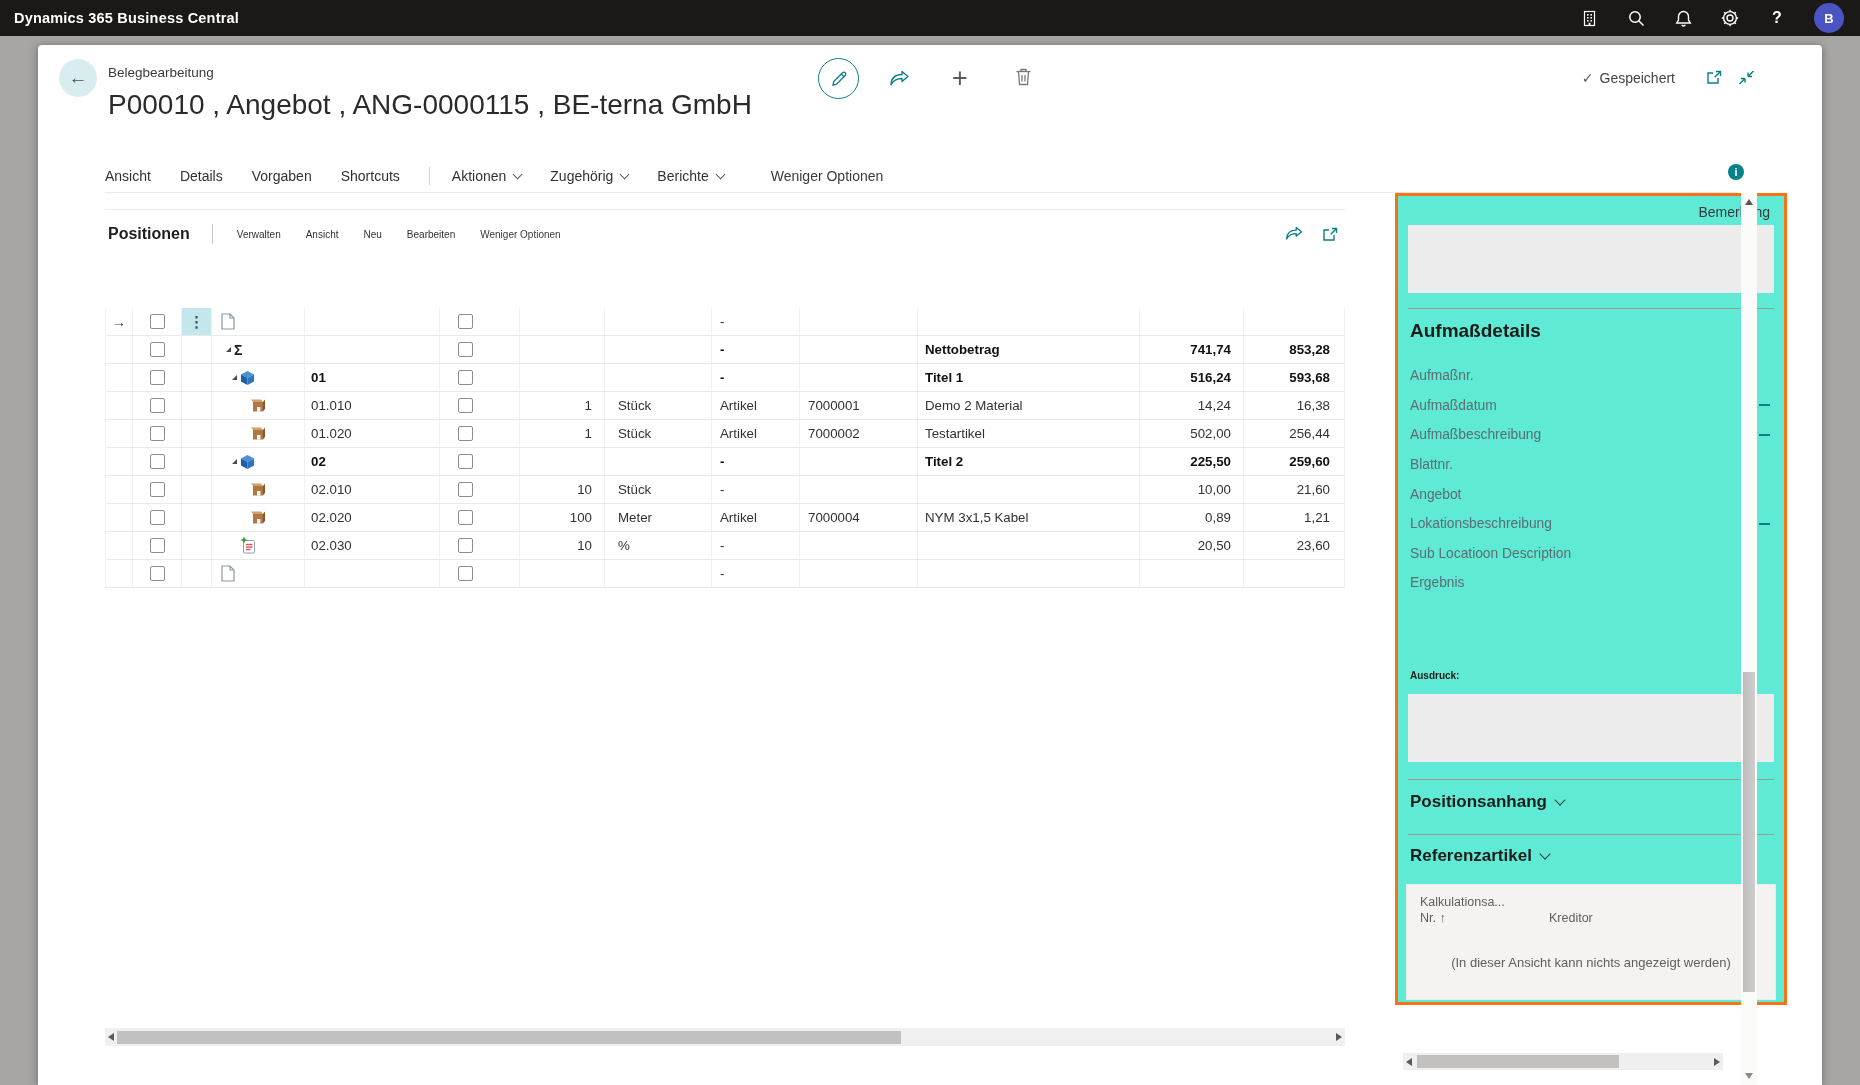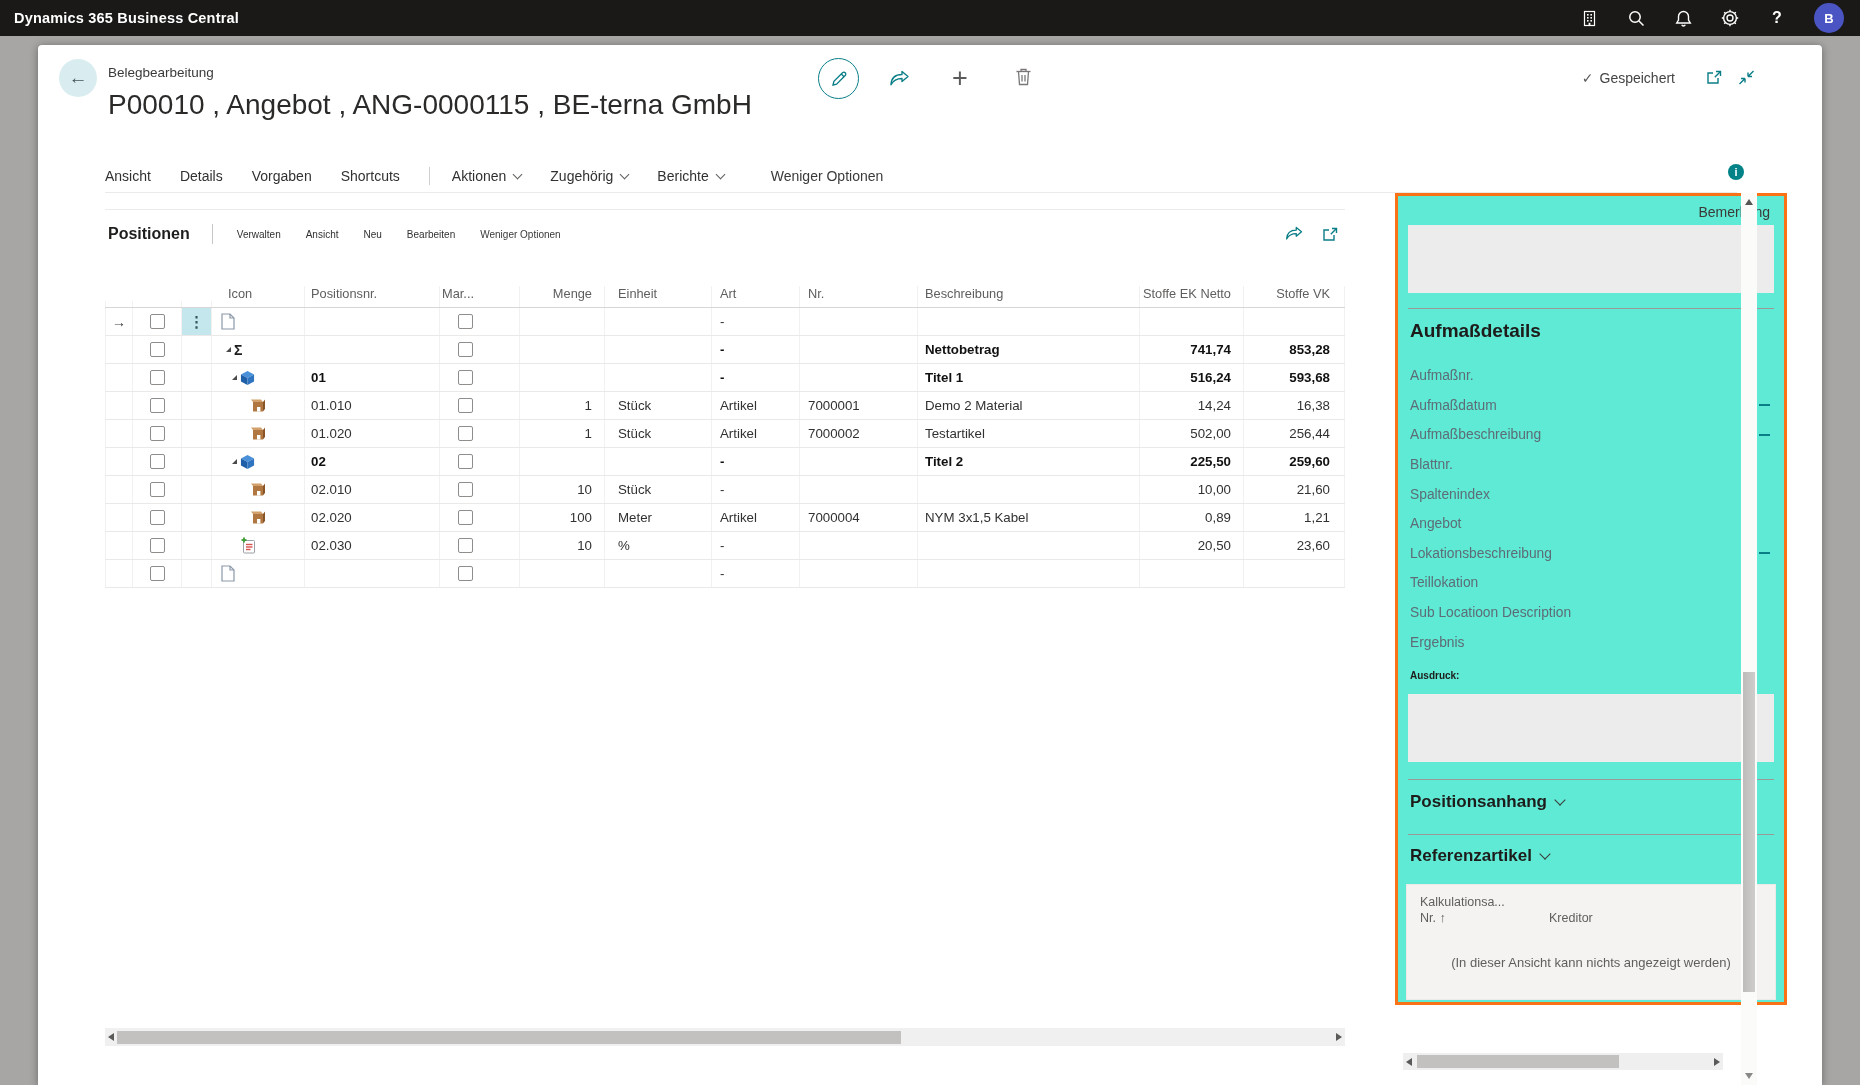--- a/index.html
+++ b/index.html
@@ -262,35 +262,20 @@
         <span>
           <svg width="18" height="17" viewBox="0 0 18 17" fill="none" stroke="#0a7e87" stroke-width="1.4">
               <path d="M8 4 H3 v10 h10 V9"></path>
               <path d="M11 2.5 h4.5 V7"></path>
               <line x1="15.2" y1="2.8" x2="9.8" y2="8.2"></line>
             </svg>
         </span>
       </span>
     </div>
 
-    <div class="thead">
-      <div class="c c-arrow"></div>
-      <div class="c c-cb"></div>
-      <div class="c c-dots"></div>
-      <div class="c c-icon" style="padding-left:16px;">Icon</div>
-      <div class="c c-pos">Positionsnr.</div>
-      <div class="c c-mar" style="padding-left:2px;">Mar...</div>
-      <div class="c c-menge">Menge</div>
-      <div class="c c-einheit">Einheit</div>
-      <div class="c c-art">Art</div>
-      <div class="c c-nr">Nr.</div>
-      <div class="c c-beschr">Beschreibung</div>
-      <div class="c c-ek">Stoffe EK Netto</div>
-      <div class="c c-vk">Stoffe VK</div>
-    </div>
 
     <div class="tbody">
         <div class="trow">
           <div class="c c-arrow">→</div>
           <div class="c c-cb">
             <span class="cb"></span>
           </div>
           <div class="c c-dots dots-active">⋮</div>
           <div class="c c-icon" style="padding-left:9px;">
             <span style="display:flex;align-items:center;">
@@ -585,31 +570,25 @@
             <span class="fdash"></span>
           </div>
           <div class="ffield">
             <span class="flabel">Aufmaßbeschreibung</span>
             <span class="fdash"></span>
           </div>
           <div class="ffield">
             <span class="flabel">Blattnr.</span>
           </div>
           <div class="ffield">
-            <span class="flabel">Spaltenindex</span>
-          </div>
-          <div class="ffield">
             <span class="flabel">Angebot</span>
           </div>
           <div class="ffield">
             <span class="flabel">Lokationsbeschreibung</span>
             <span class="fdash"></span>
-          </div>
-          <div class="ffield">
-            <span class="flabel">Teillokation</span>
           </div>
           <div class="ffield">
             <span class="flabel">Sub Locatioon Description</span>
           </div>
           <div class="ffield">
             <span class="flabel">Ergebnis</span>
           </div>
         </div>
 
       <div class="fb-ausdruck">Ausdruck:</div>

